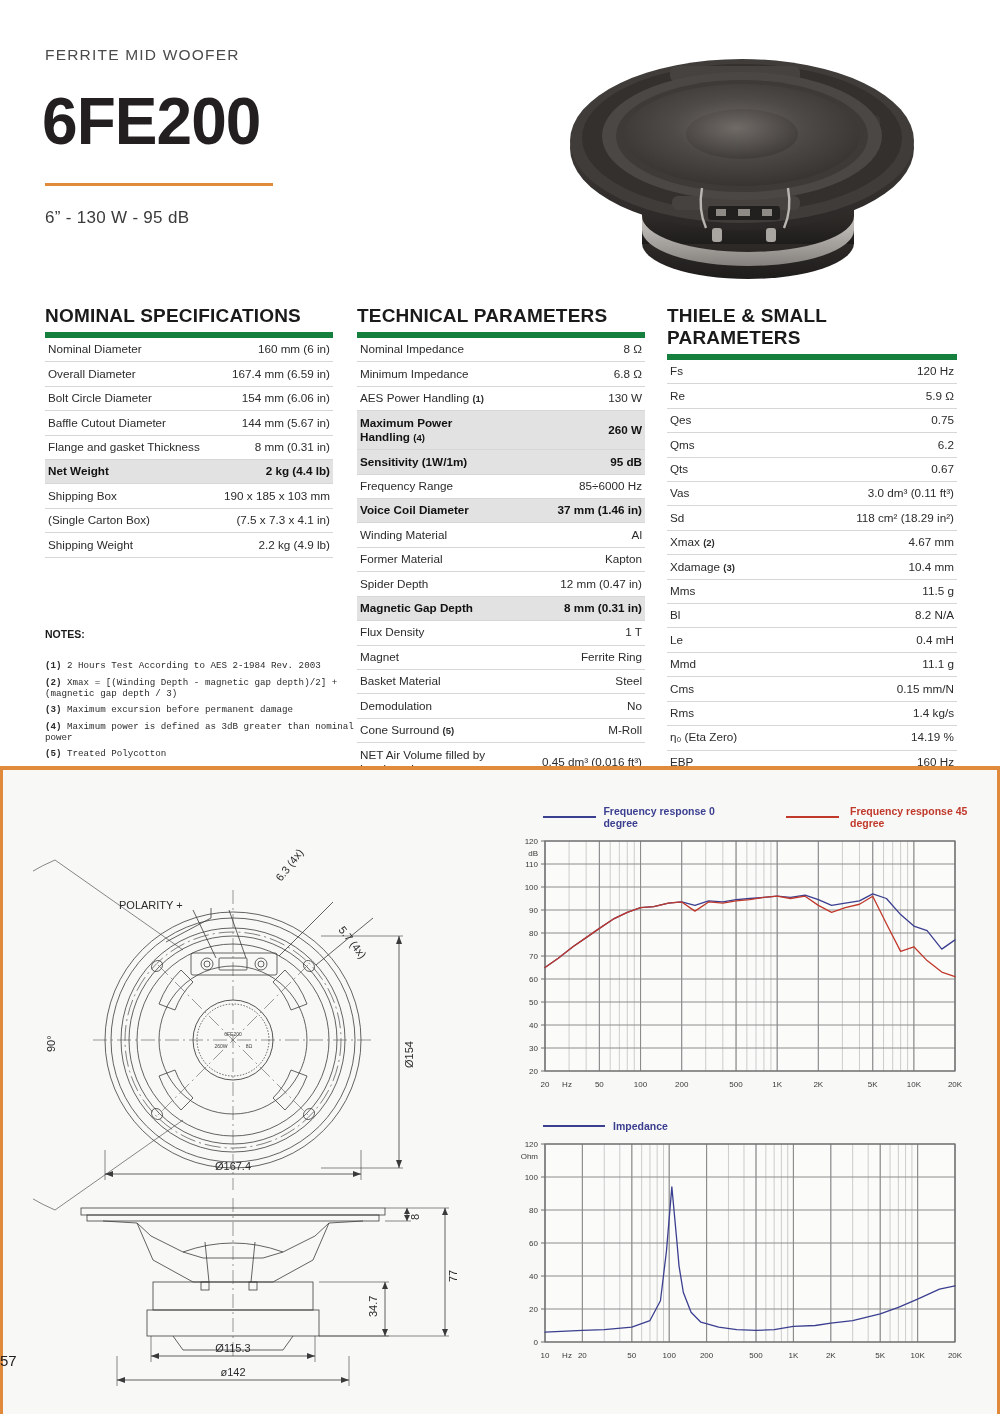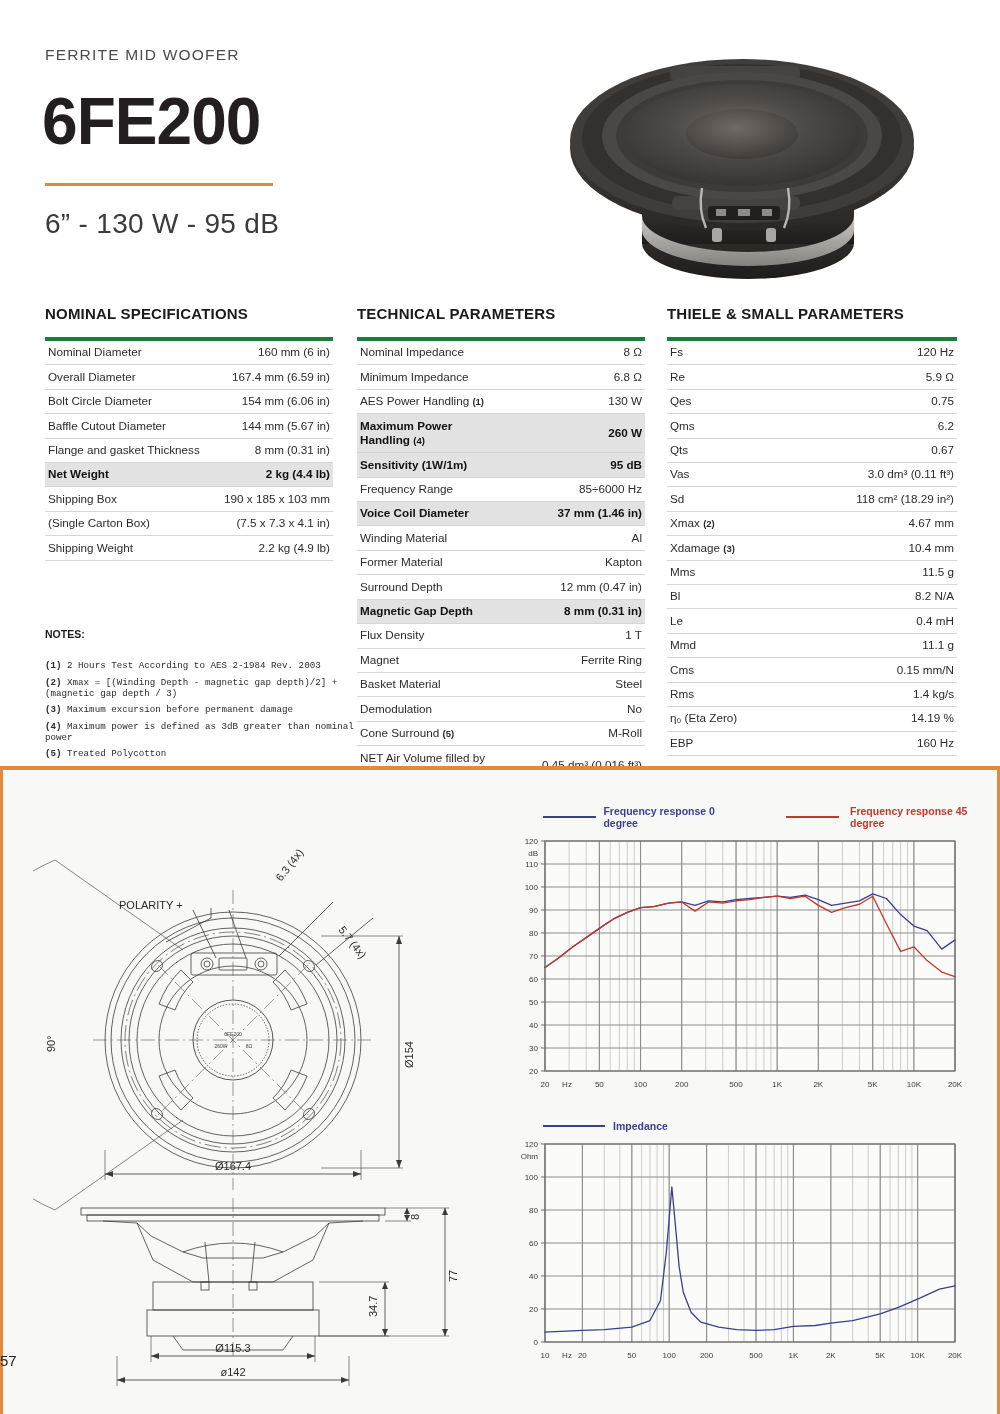--- a/index.html
+++ b/index.html
@@ -24,44 +24,44 @@
     color: #231f20; line-height: 1;
     font-family: "Liberation Sans Narrow", "Liberation Sans", sans-serif;
     transform: scaleX(0.97); transform-origin: left center;
   }
   .model-rule {
     position: absolute; left: 45px; top: 183px; width: 228px; height: 3px;
     background: #e08b3c;
   }
   .subtitle {
     position: absolute; left: 45px; top: 208px;
-    font-size: 28px; color: #3b3b3b; font-weight: 400; letter-spacing: 0.3px;
+    font-size: 17px; color: #3b3b3b; font-weight: 400; letter-spacing: 0.3px;
   }
 
   
   .photo { position: absolute; left: 552px; top: 38px; width: 380px; height: 255px; }
 
   
   .specs { position: absolute; left: 0; top: 305px; width: 1000px; }
   .col { position: absolute; top: 0; }
   .col-1 { left: 45px; width: 288px; }
   .col-2 { left: 357px; width: 288px; }
   .col-3 { left: 667px; width: 290px; }
   .col-title {
-    font-size: 15px; font-weight: 700; color: #1a1a1a;
-    letter-spacing: 0.2px; margin-bottom: 15px;
+    font-size: 19px; font-weight: 700; color: #1a1a1a;
+    letter-spacing: 0.2px; margin-bottom: 5px;
   }
   table.spec { width: 100%; border-collapse: collapse; }
   table.spec td {
     font-size: 11.7px; color: #2b2b2b; padding: 4.4px 3px 4.4px 3px;
     border-bottom: 1px solid #d6d6d6; line-height: 1.25;
   }
   table.spec td.v { text-align: right; white-space: nowrap; }
   table.spec tr.hl td { background: #e2e2e2; font-weight: 700; color: #111; }
-  table.spec tr:first-child td { border-top: 4px solid #15803d; }
+  table.spec tr:first-child td { border-top: 6px solid #15803d; }
   sup.note { font-weight: 700; font-size: 9.5px; }
 
   
   .notes { position: absolute; left: 45px; top: 628px; width: 330px; }
   .notes-title { font-size: 10.5px; font-weight: 700; color: #1a1a1a; margin-bottom: 20px; }
   .note-line { font-size: 9.2px; color: #2b2b2b; margin-bottom: 5.5px; line-height: 1.2; font-family: Liberation Mono, monospace; }
   .note-line b { font-weight: 700; }
 
   
   .divider { position: absolute; left: 0; top: 766px; width: 1000px; height: 4px; background: #e08b3c; }
@@ -241,21 +241,21 @@
           </tr>
           <tr>
             <td>Winding Material</td>
             <td class="v">Al</td>
           </tr>
           <tr>
             <td>Former Material</td>
             <td class="v">Kapton</td>
           </tr>
           <tr>
-            <td>Surround Depth</td>
+            <td>Spider Depth</td>
             <td class="v">12 mm (0.47 in)</td>
           </tr>
           <tr class="hl">
             <td>Magnetic Gap Depth</td>
             <td class="v">8 mm (0.31 in)</td>
           </tr>
           <tr>
             <td>Flux Density</td>
             <td class="v">1 T</td>
           </tr>

